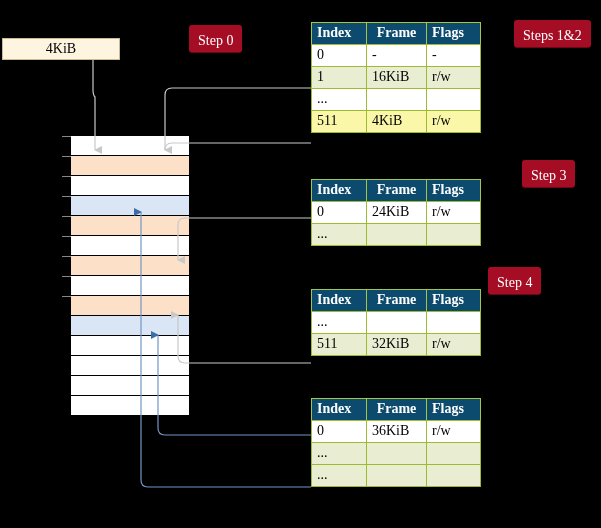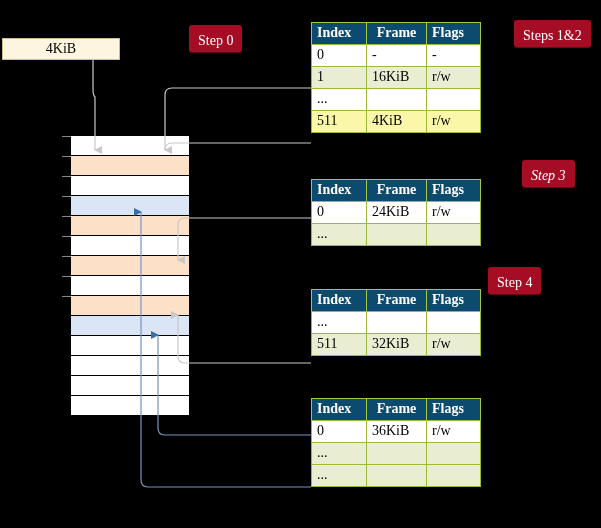--- a/index.html
+++ b/index.html
@@ -70,21 +70,21 @@
 <div class="abs" id="page-box">
   <span>4KiB</span>
 </div>
 
 <div class="abs" style="left:189px;top:25px;">
   <span class="step-badge">Step 0</span>
 </div>
 <div class="abs" style="left:514px;top:20px;">
   <span class="step-badge">Steps 1&amp;2</span>
 </div>
-<div class="abs" style="left:522px;top:160px;font-style:italic;">
+<div class="abs" style="left:522px;top:160px;">
   <span class="step-badge">Step 3</span>
 </div>
 <div class="abs" style="left:488px;top:267px;text-decoration:underline;">
   <span class="step-badge">Step 4</span>
 </div>
 
 <div class="abs" id="memcol" style="left: 70px; top: 135px;">
     <div class="mrow" style="top: 0px; width: 120px; height: 21px;">
       <span class="tick"></span>
     </div>

